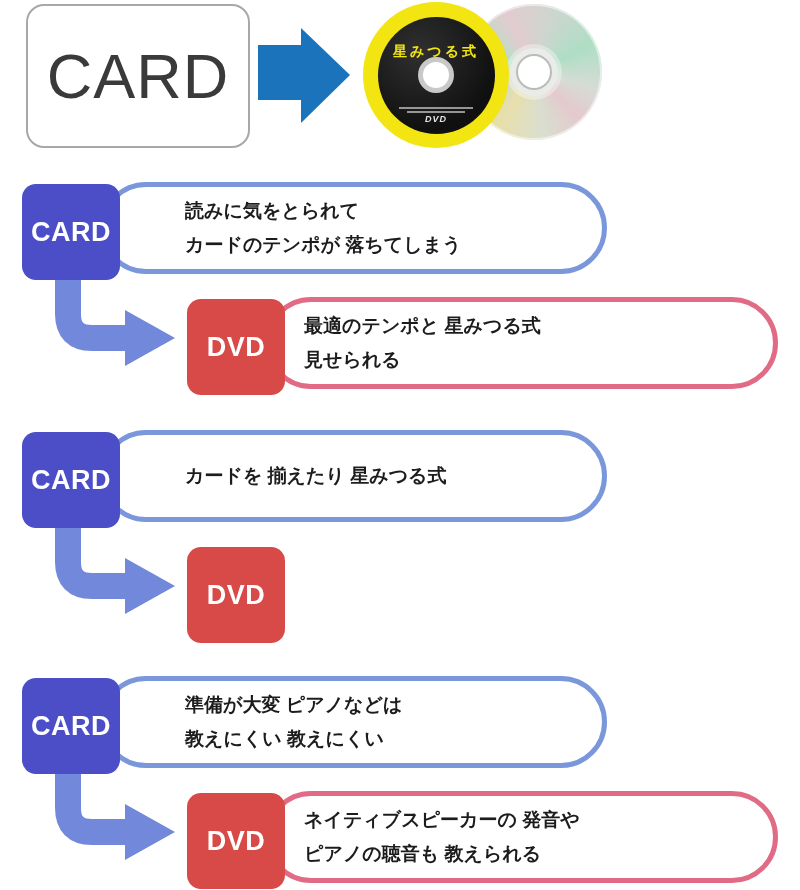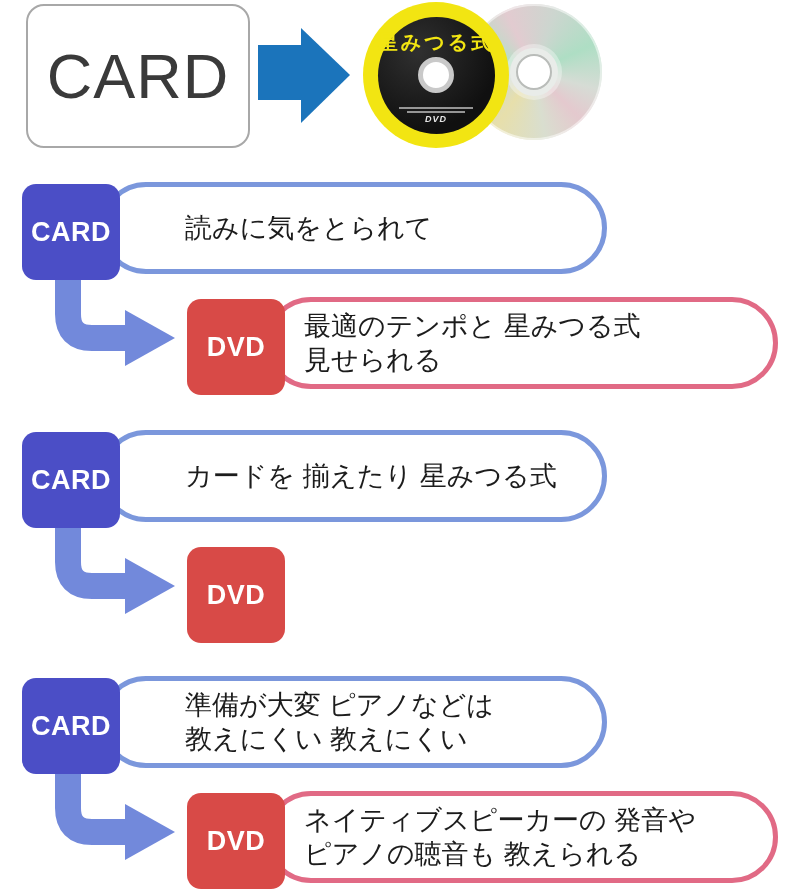--- a/index.html
+++ b/index.html
@@ -34,22 +34,22 @@
   .disc-black{
     left:363px;top:2px;width:146px;height:146px;z-index:2;
     background:var(--disc-yellow,#f2e512);
     display:flex;align-items:center;justify-content:center;
   }
   .black-face{
     position:relative;width:117px;height:117px;border-radius:50%;
     background:radial-gradient(circle at 35% 30%,#303030,#101010 70%);
   }
   .disc-title{
-    position:absolute;top:12px;width:100%;text-align:center;
-    color:var(--disc-yellow,#f2e512);font-weight:bold;font-size:20px;letter-spacing:3px;white-space:nowrap;
+    position:absolute;top:26px;width:100%;text-align:center;
+    color:var(--disc-yellow,#f2e512);font-weight:bold;font-size:14px;letter-spacing:3px;white-space:nowrap;
   }
   .black-hole{width:26px;height:26px;border:5px solid #c9c9c9;}
   .disc-print{
     position:absolute;left:0;bottom:10px;width:100%;
     display:flex;flex-direction:column;align-items:center;gap:2px;
   }
   .print-line{height:2px;background:rgba(255,255,255,.55);}
   .print-line.l1{width:74px;}
   .print-line.l2{width:58px;}
   .disc-logo{font-size:9px;font-weight:bold;font-style:italic;color:#e6e6e6;letter-spacing:1px;line-height:1;}
@@ -65,21 +65,21 @@
   .dvd-badge{left:187px;top:117px;background:var(--dvd-badge,#d84a47);}
   .bubble{
     position:absolute;height:82px;background:#fff;border-radius:46px;z-index:1;
     display:flex;flex-direction:column;justify-content:center;
   }
   .card-bubble{left:100px;top:0;width:497px;border:5px solid var(--card-bubble-border,#7b97dc);}
   .dvd-bubble{left:265px;top:115px;width:503px;border:5px solid var(--dvd-bubble-border,#e16a85);}
   .card-bubble .bubble-line{padding-left:80px;}
   .dvd-bubble .bubble-line{padding-left:34px;}
   .bubble-line{
-    font-size:27px;line-height:34px;font-weight:400;color:var(--text-dark,#1c1c1c);white-space:nowrap;
+    font-size:19px;line-height:34px;font-weight:700;color:var(--text-dark,#1c1c1c);white-space:nowrap;
   }
   .elbow{position:absolute;left:45px;top:98px;z-index:2;}
 </style>
 </head>
 <body>
 
 <div class="canvas">
 
   <div class="card-visual">
     <span>CARD</span>
@@ -103,20 +103,21 @@
         <div class="print-line l1"></div>
         <div class="print-line l2"></div>
         <div class="disc-logo">DVD</div>
       </div>
     </div>
   </div>
 
   <section class="block b1">
     <div class="bubble card-bubble">
       <div class="bubble-line">読みに気をとられて</div>
+      <div class="bubble-line">カードのテンポが 落ちてしまう</div>
     </div>
     <div class="badge card-badge">CARD</div>
     <svg class="elbow" width="132" height="96" viewBox="0 0 132 96">
       <path d="M23,0 V34 Q23,58 47,58 H82" fill="none" style="stroke:var(--elbow-arrow,#7289DB)" stroke-width="26"></path>
       <polygon points="80,30 130,58 80,86" style="fill:var(--elbow-arrow,#7289DB)"></polygon>
     </svg>
     <div class="bubble dvd-bubble">
       <div class="bubble-line">最適のテンポと 星みつる式</div>
       <div class="bubble-line">見せられる</div>
     </div>

